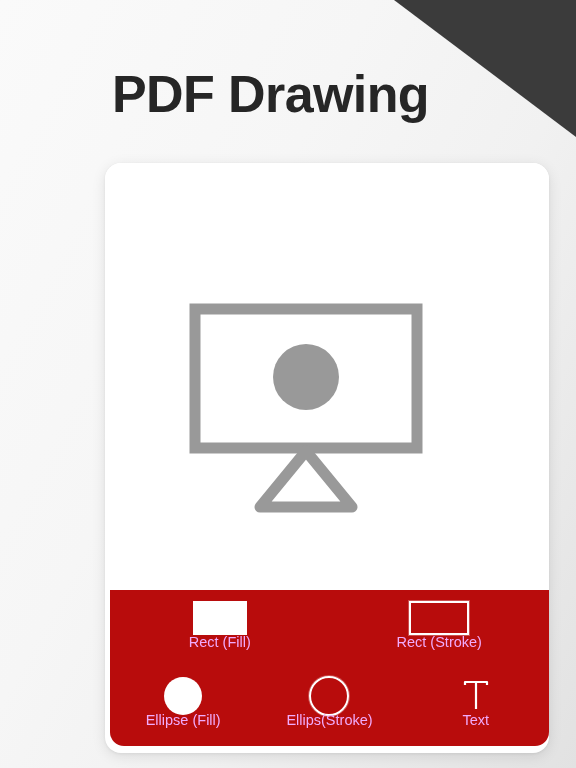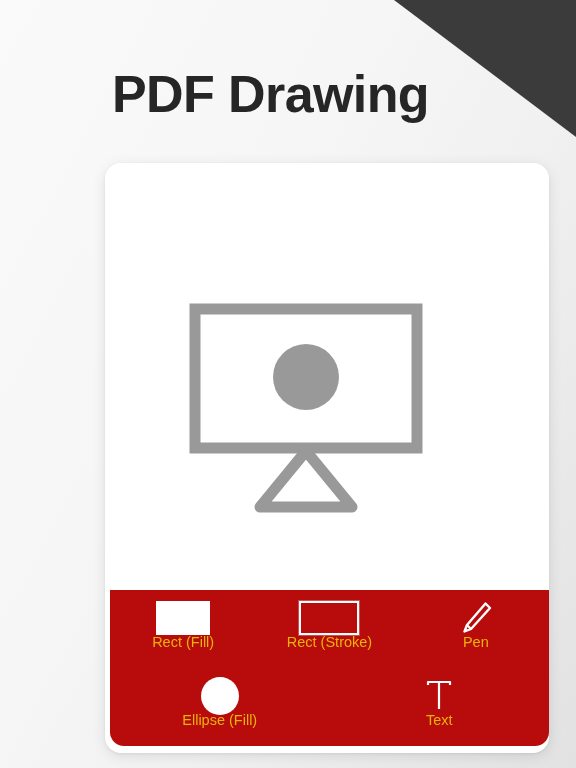--- a/index.html
+++ b/index.html
@@ -110,21 +110,21 @@
   }
   .tool-icon {
     height: 40px;
     display: flex;
     align-items: center;
     justify-content: center;
   }
   .tool-label {
     margin-top: -4px;
     font-size: 14.5px;
-    color: #eab308;
+    color: #f0abfc;
     white-space: nowrap;
     text-align: center;
   }
 
   
   .ico-rect-fill {
     width: 50px;
     height: 30px;
     background: #ffffff;
     border: 2px solid rgba(255,255,255,0.55);
@@ -182,42 +182,39 @@
           <span class="tool-label">Rect (Fill)</span>
         </div>
 
         <div class="tool-item">
           <span class="tool-icon">
             <span class="ico-rect-stroke"></span>
           </span>
           <span class="tool-label">Rect (Stroke)</span>
         </div>
 
-        <div class="tool-item">
-          <span class="tool-icon">
-            <svg width="34" height="36" viewBox="0 0 34 36" xmlns="http://www.w3.org/2000/svg">
-              <path d="M26.5 3.5 L31 8 L12 29 L5.5 31.5 L8 25 Z" fill="none" stroke="#ffffff" stroke-width="2.4" stroke-linejoin="round"></path>
-              <path d="M8 25 L12 29" fill="none" stroke="#ffffff" stroke-width="2.2"></path>
-            </svg>
-          </span>
-          <span class="tool-label">Pen</span>
-        </div>
 
 
       </div>
 
       <div class="tool-row" id="tool-row-1">
 
         <div class="tool-item">
           <span class="tool-icon">
             <span class="ico-ellipse-fill"></span>
           </span>
           <span class="tool-label">Ellipse (Fill)</span>
         </div>
 
+        <div class="tool-item">
+          <span class="tool-icon">
+            <span class="ico-ellipse-stroke"></span>
+          </span>
+          <span class="tool-label">Ellips(Stroke)</span>
+        </div>
 
 
         <div class="tool-item">
           <span class="tool-icon">
             <svg width="34" height="34" viewBox="0 0 34 34" xmlns="http://www.w3.org/2000/svg">
               <path d="M6 6 L6 3 L28 3 L28 6" fill="none" stroke="#ffffff" stroke-width="2.2" stroke-linejoin="round"></path>
               <path d="M17 3 L17 30" fill="none" stroke="#ffffff" stroke-width="2.2"></path>
             </svg>
           </span>
           <span class="tool-label">Text</span>

